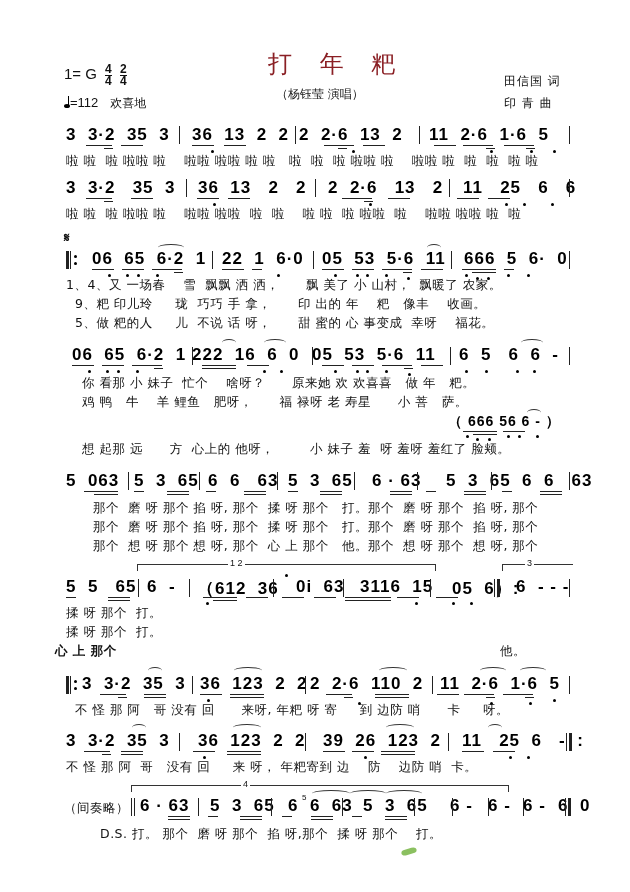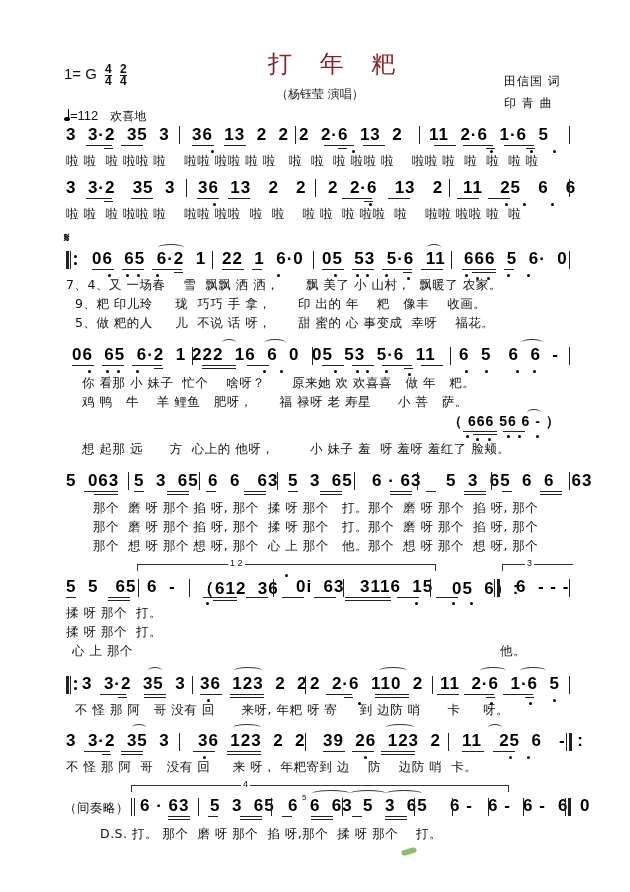--- a/index.html
+++ b/index.html
@@ -5,21 +5,21 @@
   html, body { margin:0; padding:0; background:#ffffff; }
   body { width:630px; height:892px; position:relative; overflow:hidden;
          font-family:"DejaVu Sans", sans-serif; color:#111; }
   .abs { position:absolute; white-space:nowrap; }
   .title { font-family:"DejaVu Serif", serif; font-size:24px; color:#8a1f24; letter-spacing:10px; }
   .singer { font-size:12px; color:#222; }
   .key { font-family:"Liberation Sans", sans-serif; font-size:15px; color:#111; }
   .frac { display:inline-block; vertical-align:middle; text-align:center; font-size:12px; font-weight:bold; line-height:11px; margin-left:4px; }
   .frac span { display:block; }
   .frac span.top { border-bottom:1px solid #111; }
-  .tempo { font-family:"Liberation Sans", sans-serif; font-size:13px;margin-top:13px; }
+  .tempo { font-family:"Liberation Sans", sans-serif; font-size:13px; }
   .mood { font-family:"DejaVu Serif", serif; font-size:12px; margin-left:12px; }
   .credit { font-size:12px; letter-spacing:1px; }
   .notes { font-family:"Liberation Sans", sans-serif; font-weight:bold; font-size:17px; letter-spacing:1px; color:#000; }
   .lyric { font-size:12.5px; color:#111; letter-spacing:0.5px; }
   .seg { position:absolute; white-space:pre; }
   .bar { position:absolute; width:1.2px; background:#222; }
   .uline { position:absolute; height:1px; background:#222; }
   .dot { position:absolute; width:3px; height:3px; border-radius:50%; background:#000; }
   .slur { position:absolute; border-top:1.5px solid #333; border-radius:50% 50% 0 0; height:6px; }
   .volta { position:absolute; border-top:1px solid #333; height:6px; border-left:1px solid #333; }
@@ -148,21 +148,21 @@
   <div class="dot" style="left:334px;top:274px"></div>
     <div class="dot" style="left:356px;top:274px"></div>
     <div class="dot" style="left:366px;top:274px"></div>
     <div class="dot" style="left:385px;top:274px"></div>
     <div class="dot" style="left:407px;top:277px"></div>
   <div class="dot" style="left:465px;top:274px"></div>
     <div class="dot" style="left:476px;top:277px"></div>
     <div class="dot" style="left:487px;top:277px"></div>
     <div class="dot" style="left:507px;top:274px"></div>
     <div class="dot" style="left:527px;top:274px"></div>
-  <div class="abs lyric" style="left:66px;top:277px;white-space:pre;">7、4、又 一场春    雪  飘飘 洒 洒，      飘 美了 小 山村，  飘暖了 农家。</div>
+  <div class="abs lyric" style="left:66px;top:277px;white-space:pre;">1、4、又 一场春    雪  飘飘 洒 洒，      飘 美了 小 山村，  飘暖了 农家。</div>
   <div class="abs lyric" style="left:66px;top:296px;white-space:pre;">  9、粑 印儿玲     珑  巧巧 手 拿，      印 出的 年    粑   像丰    收画。</div>
   <div class="abs lyric" style="left:66px;top:315px;white-space:pre;">  5、做 粑的人     儿  不说 话 呀，      甜 蜜的 心 事变成  幸呀    福花。</div>
 </div>
 
 <div>
   <div class="abs notes" style="left:72px;top:345px;">
     <span class="seg" style="left:0">06  65  6·2  1</span>
     <span class="seg" style="left:120px">222  16  6  0</span>
     <span class="seg" style="left:240px">05  53  5·6  11</span>
     <span class="seg" style="left:387px">6  5   6  6  -</span>
@@ -294,21 +294,21 @@
     <div class="uline" style="left:345px;top:600px;width:46px"></div>
   <div class="uline" style="left:397px;top:597px;width:22px"></div>
   <div class="uline" style="left:436px;top:597px;width:22px"></div>
   <div class="dot" style="left:206px;top:602px"></div>
     <div class="dot" style="left:415px;top:602px"></div>
     <div class="dot" style="left:452px;top:602px"></div>
     <div class="dot" style="left:470px;top:602px"></div>
   <div class="dot" style="left:285px;top:574px"></div>
   <div class="abs lyric" style="left:66px;top:605px;white-space:pre;">揉 呀 那个  打。</div>
   <div class="abs lyric" style="left:66px;top:624px;white-space:pre;">揉 呀 那个  打。</div>
-  <div class="abs lyric" style="left:72px;top:643px;white-space:pre;">心 上 那个</div>
+  <div class="abs lyric" style="left:55px;top:643px;white-space:pre;font-weight:bold;">心 上 那个</div>
   <div class="abs lyric" style="left:500px;top:643px;">他。</div>
 </div>
 
 <div>
   <div class="bar" style="left:66px;top:676px;height:18px;width:2.5px;"></div>
   <div class="bar" style="left:70px;top:676px;height:18px;width:1px;"></div>
   <div class="dot" style="left:74px;top:680px"></div>
     <div class="dot" style="left:74px;top:687px"></div>
   <div class="abs notes" style="left:82px;top:674px;">
     <span class="seg" style="left:0">3  3·2  35  3</span>

